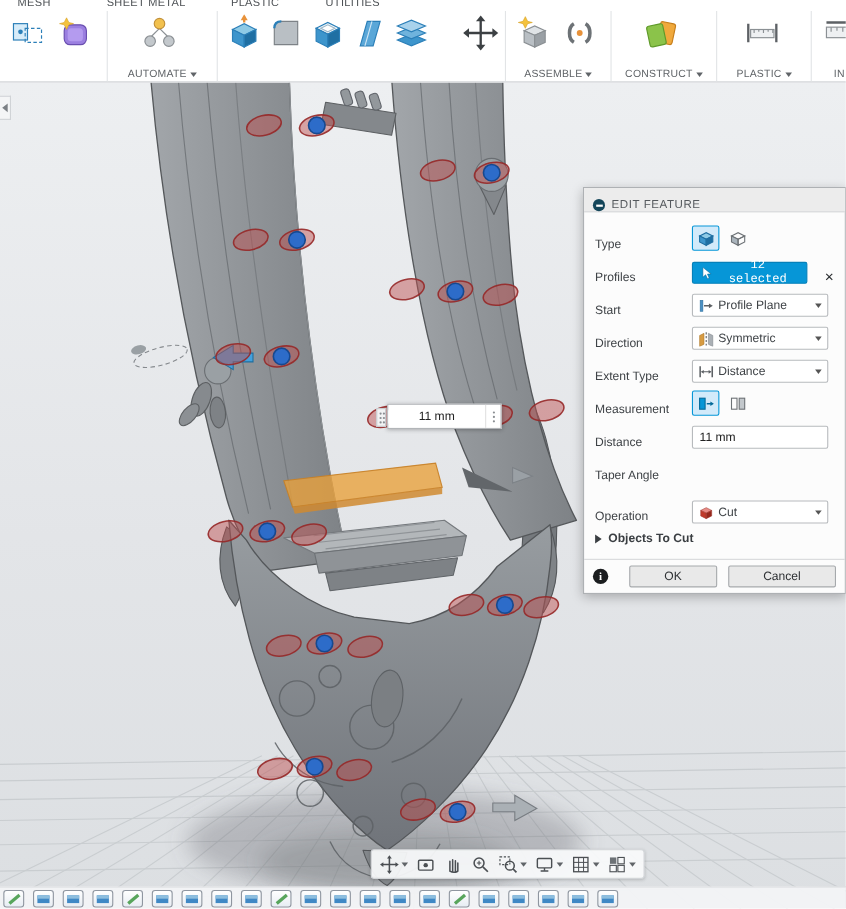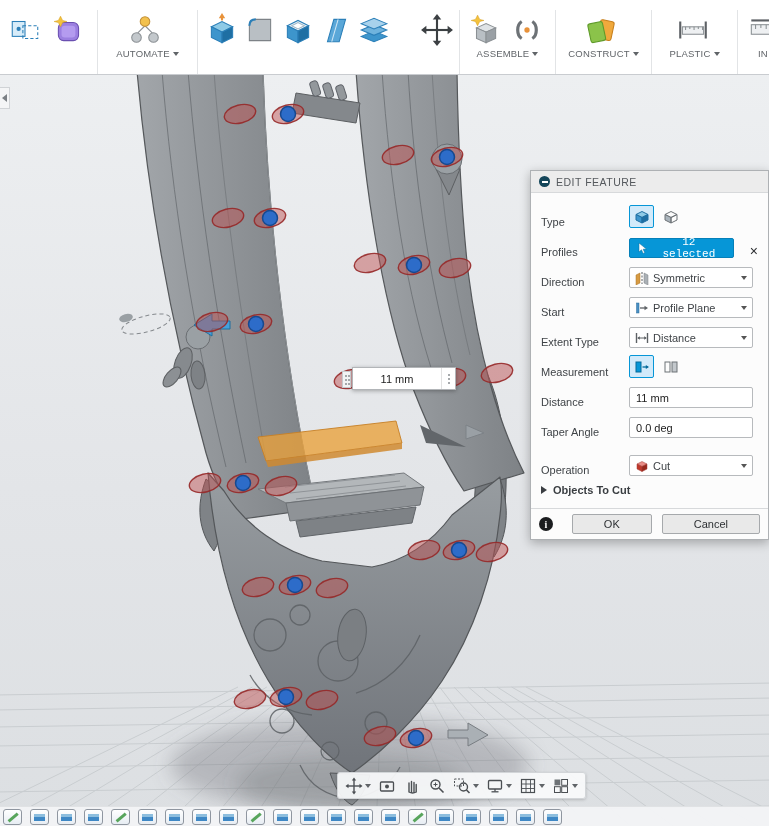--- a/index.html
+++ b/index.html
@@ -8,21 +8,21 @@
   .app { position:relative; width:769px; height:826px; background:#fff; overflow:hidden; }
 
   
   .toolbar { position:absolute; top:0; left:0; right:0; height:75px; background:#fff; border-bottom:1px solid #c9ccd0; z-index:40; }
   .tabs-row { position:relative; height:10px; overflow:hidden; }
   .tab { position:absolute; top:-3px; font-size:10px; color:#4c5054; letter-spacing:.3px; }
   .tools-row { position:absolute; top:10px; bottom:0; left:0; right:0; display:flex; }
   .tgroup { display:flex; flex-direction:column; border-right:1px solid #e2e4e6; height:100%; }
   .ticons { display:flex; align-items:flex-start; margin-top:3px; }
   .ticons svg { flex:none; }
-  .tlabel { margin-top:auto; padding-bottom:15px; font-size:9.5px; color:#606468; display:flex; align-items:center; justify-content:center; gap:3px; letter-spacing:.2px; }
+  .tlabel { margin-top:auto; padding-bottom:1px; font-size:9.5px; color:#606468; display:flex; align-items:center; justify-content:center; gap:3px; letter-spacing:.2px; }
   .caret-down { width:0; height:0; border-left:3px solid transparent; border-right:3px solid transparent; border-top:4px solid #606468; display:inline-block; }
 
   
   .viewport { position:absolute; top:75px; left:0; right:0; bottom:0; background:linear-gradient(#edeff1 0%, #e3e5e8 55%, #dcdfe2 100%); }
   .scene { position:absolute; top:0; left:0; }
   #grid-lines line { stroke:#c9cdd0; stroke-width:1; }
   .sel-ellipse { fill:rgba(190,80,80,.48); stroke:rgba(150,40,40,.9); stroke-width:1.4; }
   .sel-dot { fill:#2d6cc9; stroke:#17498f; stroke-width:1.5; }
 
   .browser-toggle { position:absolute; left:0; top:12px; width:10px; height:22px; background:#f4f5f6; border:1px solid #d0d3d6; border-left:none; display:flex; align-items:center; justify-content:center; }
@@ -30,21 +30,21 @@
 
   
   .dim-box { position:absolute; left:352px; top:292px; width:104px; height:23px; background:#fff; border:1px solid #b2b5b8; box-shadow:0 1px 4px rgba(0,0,0,.3); display:flex; align-items:center; z-index:20; }
   .dim-box input { flex:1; border:none; outline:none; text-align:center; font-size:11px; color:#222; font-family:"Liberation Sans",sans-serif; min-width:0; }
   .dim-menu { width:14px; height:100%; border-left:1px solid #e2e2e2; display:flex; flex-direction:column; align-items:center; justify-content:center; gap:2px; }
   .dim-menu i, .dim-grip i { width:2px; height:2px; background:#8a8e92; border-radius:50%; display:block; }
   .dim-grip { position:absolute; left:-11px; top:3px; width:9px; height:17px; background:#f2f3f4; border:1px solid #c6c9cc; display:grid; grid-template-columns:1fr 1fr; place-items:center; gap:1px; padding:2px; }
 
   
   .dialog { position:absolute; left:530px; top:170px; width:239px; background:#fcfcfc; border:1px solid #aeb1b4; box-shadow:0 3px 10px rgba(0,0,0,.28); font-size:11px; color:#3f4347; z-index:50; }
-  .dlg-header { height:22px; background:#ececec; border-bottom:1px solid #d7d9db; display:flex; align-items:center; gap:6px; padding:0 8px; font-size:10.5px; color:#55595d; letter-spacing:.5px; }
+  .dlg-header { height:22px; background:#ececec; border-bottom:1px solid #d7d9db; display:flex; align-items:flex-end; gap:6px; padding:0 8px; font-size:10.5px; color:#55595d; letter-spacing:.5px; }
   .dlg-dot { width:11px; height:11px; border-radius:50%; background:#14465a; position:relative; }
   .dlg-dot::after { content:""; position:absolute; left:2.5px; top:4.5px; width:6px; height:2px; background:#fff; }
   .dlg-body { padding:5px 10px 4px; }
   .drow { display:flex; align-items:flex-end; height:30px; }
   .dlabel { width:88px; flex:none; color:#3f4347; }
   .dd { width:124px; height:21px; border:1px solid #b7babd; background:#fff; border-radius:2px; display:flex; align-items:center; gap:4px; padding:0 5px; cursor:default; }
   .dd .ddtext { flex:1; white-space:nowrap; overflow:hidden; }
   .dd .caret-down { border-top-color:#555; }
   .dinput { width:124px; height:21px; border:1px solid #b7babd; background:#fff; border-radius:2px; padding:0 6px; font-size:11px; color:#222; font-family:"Liberation Sans",sans-serif; outline:none; }
   .type-btn { width:25px; height:23px; display:flex; align-items:center; justify-content:center; border:1px solid transparent; border-radius:2px; margin-right:4px; }
@@ -69,20 +69,26 @@
   .tl-icon { flex:none; width:19px; height:16px; border:1px solid #8f96a0; border-radius:3px; background:linear-gradient(#ffffff,#e7edf3); overflow:hidden; }
   .tl-glyph-extrude { display:block; width:11px; height:7px; margin:4px auto 0; background:#3f88c5; border-top:3px solid #8dbede; }
   .tl-glyph-sketch { display:block; width:12px; height:2.5px; margin:6px auto 0; background:#58a55c; transform:rotate(-40deg); }
 </style>
 </head>
 <body>
 
 <div class="app">
 
   <div class="toolbar">
+    <div class="tabs-row">
+      <span class="tab" style="left:16px">MESH</span>
+      <span class="tab" style="left:97px">SHEET METAL</span>
+      <span class="tab" style="left:210px">PLASTIC</span>
+      <span class="tab" style="left:296px">UTILITIES</span>
+    </div>
     <div class="tools-row">
 
       <div class="tgroup" style="width:98px">
         <div class="ticons" style="padding-left:8px; gap:10px">
           <svg width="34" height="34" viewBox="0 0 32 32">
               <rect x="4" y="8" width="12" height="14" fill="#d7ecf9" stroke="#2b7fb8"></rect>
               <rect x="14" y="12" width="14" height="12" fill="none" stroke="#2b7fb8" stroke-dasharray="3,2"></rect>
               <circle cx="10" cy="15" r="2" fill="#2b7fb8"></circle>
             </svg>
           <svg width="34" height="34" viewBox="0 0 32 32">
@@ -486,41 +492,41 @@
         <button class="profiles-btn">
           <svg width="10" height="11" viewBox="0 0 10 11">
               <polygon points="1,0 1,9 3.5,6.8 5.2,10.5 6.8,9.7 5.2,6.2 8.5,6" fill="#fff" stroke="#0a6a98" stroke-width="0.5"></polygon>
             </svg>
           <span>12 selected</span>
         </button>
         <span class="clear-x">×</span>
       </div>
 
       <div class="drow">
+        <span class="dlabel">Start</span>
+        <div class="dd">
+          <svg width="14" height="14" viewBox="0 0 14 14">
+              <rect x="1.5" y="2" width="2.5" height="10" fill="#4a90c4" stroke="#2b6e9d" stroke-width="0.5"></rect>
+              <line x1="5" y1="7" x2="11" y2="7" stroke="#5d6165" stroke-width="1.3"></line>
+              <polygon points="13,7 9.5,4.8 9.5,9.2" fill="#5d6165"></polygon>
+            </svg>
+          <span class="ddtext">Profile Plane</span>
+          <span class="caret-down"></span>
+        </div>
+      </div>
+
+      <div class="drow">
         <span class="dlabel">Direction</span>
         <div class="dd">
           <svg width="14" height="14" viewBox="0 0 14 14">
               <polygon points="1,4 5,2 5,12 1,14" fill="#d79b43" stroke="#a9762a" stroke-width="0.5"></polygon>
               <polygon points="13,4 9,2 9,12 13,14" fill="#aab0b5" stroke="#7d8287" stroke-width="0.5"></polygon>
               <line x1="7" y1="1" x2="7" y2="13" stroke="#5d6165" stroke-dasharray="2,1.5"></line>
             </svg>
           <span class="ddtext">Symmetric</span>
-          <span class="caret-down"></span>
-        </div>
-      </div>
-
-      <div class="drow">
-        <span class="dlabel">Start</span>
-        <div class="dd">
-          <svg width="14" height="14" viewBox="0 0 14 14">
-              <rect x="1.5" y="2" width="2.5" height="10" fill="#4a90c4" stroke="#2b6e9d" stroke-width="0.5"></rect>
-              <line x1="5" y1="7" x2="11" y2="7" stroke="#5d6165" stroke-width="1.3"></line>
-              <polygon points="13,7 9.5,4.8 9.5,9.2" fill="#5d6165"></polygon>
-            </svg>
-          <span class="ddtext">Profile Plane</span>
           <span class="caret-down"></span>
         </div>
       </div>
 
       <div class="drow">
         <span class="dlabel">Extent Type</span>
         <div class="dd">
           <svg width="14" height="14" viewBox="0 0 14 14">
               <line x1="1.5" y1="2" x2="1.5" y2="12" stroke="#5d6165" stroke-width="1.4"></line>
               <line x1="12.5" y1="2" x2="12.5" y2="12" stroke="#5d6165" stroke-width="1.4"></line>
@@ -550,21 +556,20 @@
         </span>
       </div>
 
       <div class="drow">
         <span class="dlabel">Distance</span>
         <input class="dinput" value="11 mm" style="">
       </div>
 
       <div class="drow">
         <span class="dlabel">Taper Angle</span>
-        <input class="dinput" value="0.0 deg" style="">
       </div>
 
       <div class="drow" style="margin-top:8px">
         <span class="dlabel">Operation</span>
         <div class="dd">
           <svg width="14" height="14" viewBox="0 0 14 14">
               <polygon points="2,5 7,2.5 12,5 7,7.5" fill="#e88c86" stroke="#a33b34" stroke-width="0.5"></polygon>
               <polygon points="2,5 7,7.5 7,12.5 2,10" fill="#c0392b" stroke="#a33b34" stroke-width="0.5"></polygon>
               <polygon points="12,5 7,7.5 7,12.5 12,10" fill="#96281c" stroke="#a33b34" stroke-width="0.5"></polygon>
             </svg>

